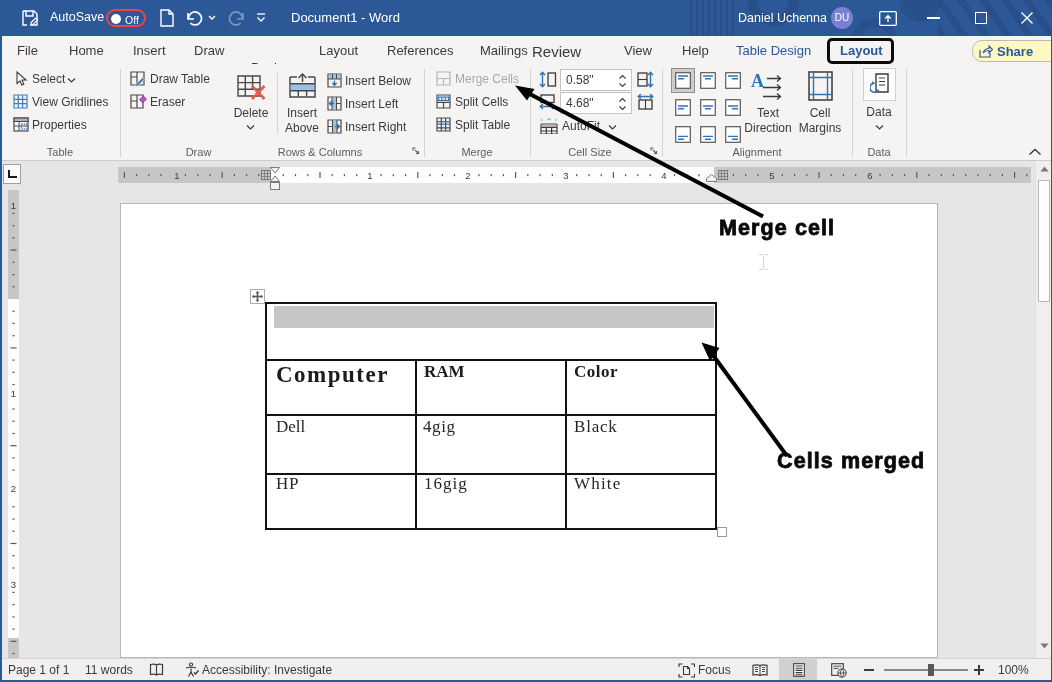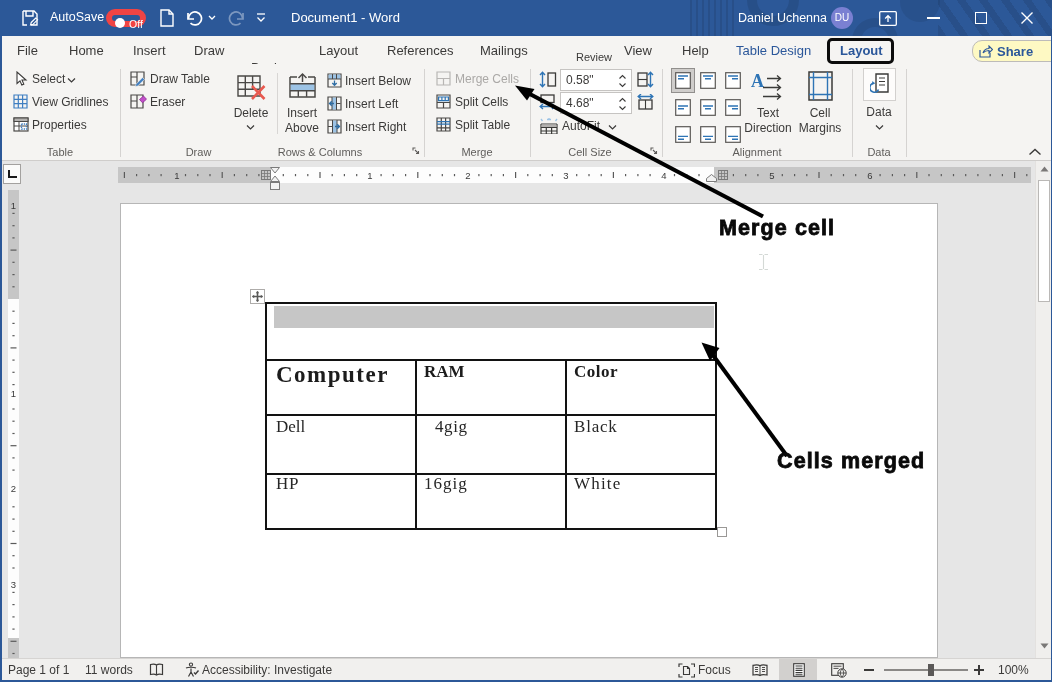--- a/index.html
+++ b/index.html
@@ -20,21 +20,21 @@
   <div class="ab" style="left:900px;top:-18px;width:40px;height:40px;border-radius:50%;background:rgba(0,0,0,0.08);"></div>
   <div class="ab" style="left:938px;top:0;width:114px;height:36px;background:repeating-linear-gradient(55deg,rgba(0,0,0,0.10) 0 7px,transparent 7px 18px);"></div>
 
   <svg class="ab" style="left:21px;top:9px;" width="18" height="18" viewBox="0 0 18 18">
     <path d="M2 2 h11 l3 3 v11 h-6 M2 2 v14 h4" fill="none" stroke="#fff" stroke-width="1.4"></path>
     <path d="M5 2 v5 h7 v-5" fill="none" stroke="#fff" stroke-width="1.4"></path>
     <path d="M10.2 13.5 l4.5-4.5 1.8 1.8 -4.5 4.5 -2.4 0.6 z" fill="#2c5898" stroke="#fff" stroke-width="1.2"></path>
   </svg>
   <div class="tx" style="left:50px;top:10px;color:#fff;font-size:12.5px;">AutoSave</div>
 
-  <div class="ab" style="left:106px;top:9px;width:40px;height:18px;border:6px solid #ef4444;border-radius:9px;">
+  <div class="ab" style="left:106px;top:9px;width:40px;height:18px;border:2px solid #ef4444;border-radius:9px;">
     <div class="ab" style="left:3px;top:3px;width:10px;height:10px;border-radius:50%;background:#fff;"></div>
     <div class="tx" style="left:17px;top:3px;color:#fff;font-size:10.5px;">Off</div>
   </div>
 
   <svg class="ab" style="left:160px;top:9px;" width="14" height="18" viewBox="0 0 14 18">
     <path d="M1 1 h8 l4 4 v12 h-12 z" fill="none" stroke="#fff" stroke-width="1.4"></path>
     <path d="M9 1 v4 h4" fill="none" stroke="#fff" stroke-width="1.4"></path>
   </svg>
 
   <svg class="ab" style="left:185px;top:10px;" width="20" height="16" viewBox="0 0 20 16">
@@ -72,21 +72,21 @@
 
 <div class="ab" id="tabrow" style="left:0;top:36px;width:1052px;height:28px;background:#f5f4f2;">
   <div class="tx" style="left:17px;top:7px;font-size:13px;color:#3b3a39;">File</div>
   <div class="tx" style="left:69px;top:7px;font-size:13px;color:#3b3a39;">Home</div>
   <div class="tx" style="left:133px;top:7px;font-size:13px;color:#3b3a39;">Insert</div>
   <div class="tx" style="left:194px;top:7px;font-size:13px;color:#3b3a39;">Draw</div>
   <div class="tx" style="left:251px;top:24px;font-size:13px;color:#3b3a39;">Design</div>
   <div class="tx" style="left:319px;top:7px;font-size:13px;color:#3b3a39;">Layout</div>
   <div class="tx" style="left:387px;top:7px;font-size:13px;color:#3b3a39;">References</div>
   <div class="tx" style="left:480px;top:7px;font-size:13px;color:#3b3a39;">Mailings</div>
-  <div class="tx" style="left:576px;top:7px;font-size:11px;color:#3b3a39;margin-top:8px;">Review</div>
+  <div class="tx" style="left:532px;top:7px;font-size:15px;color:#3b3a39;">Review</div>
   <div class="tx" style="left:624px;top:7px;font-size:13px;color:#3b3a39;">View</div>
   <div class="tx" style="left:682px;top:7px;font-size:13px;color:#3b3a39;">Help</div>
   <div class="tx" style="left:736px;top:7px;font-size:13px;color:#2b579a;">Table Design</div>
   <div class="tx" style="left:840px;top:7px;font-size:13px;color:#2b579a;font-weight:bold;">Layout</div>
   <div class="ab" style="left:840px;top:25.5px;width:42px;height:3px;background:#2b579a;"></div>
   <div class="ab" style="left:827px;top:2px;width:67px;height:26px;border:3px solid #0c0c0c;border-radius:5px;"></div>
   <div class="ab" style="left:972px;top:4px;width:92px;height:22px;background:#fef9c3;border:1px solid #bdbbb9;border-radius:10px;">
     <svg class="ab" style="left:6px;top:4px;" width="14" height="13" viewBox="0 0 14 13">
       <path d="M1 5 v7 h10 v-4" fill="none" stroke="#2b579a" stroke-width="1.2"></path>
       <path d="M4 8 c1-3 3-4.5 6-4.5 l0-2.5 3.5 3.5 -3.5 3.5 0-2.5 c-2.5 0-4.5 0.8-6 2.5 z" fill="none" stroke="#2b579a" stroke-width="1.1"></path>
@@ -335,21 +335,21 @@
       <div class="ab" style="left:7px;top:2px;width:440px;height:22px;background:#c6c6c6;"></div>
       <div class="ab" style="left:0;top:55px;width:448px;height:2px;background:#121212;"></div>
       <div class="ab" style="left:0;top:110px;width:448px;height:2px;background:#121212;"></div>
       <div class="ab" style="left:0;top:169px;width:448px;height:2px;background:#121212;"></div>
       <div class="ab" style="left:148px;top:55px;width:2px;height:169px;background:#121212;"></div>
       <div class="ab" style="left:298px;top:55px;width:2px;height:169px;background:#121212;"></div>
       <div class="tx serif" style="left:9px;top:58px;font-size:23px;font-weight:bold;color:#1c1c1c;letter-spacing:1.5px;">Computer</div>
       <div class="tx serif" style="left:157px;top:58px;font-size:17px;font-weight:bold;color:#1c1c1c;">RAM</div>
       <div class="tx serif" style="left:307px;top:58px;font-size:17px;font-weight:bold;color:#1c1c1c;letter-spacing:0.5px;">Color</div>
       <div class="tx serif" style="left:9px;top:113px;font-size:17px;color:#262626;">Dell</div>
-      <div class="tx serif" style="left:168px;top:113px;font-size:17px;color:#262626;letter-spacing:0.6px;">4gig</div>
+      <div class="tx serif" style="left:156px;top:113px;font-size:17px;color:#262626;letter-spacing:0.6px;">4gig</div>
       <div class="tx serif" style="left:307px;top:113px;font-size:17px;color:#262626;letter-spacing:0.8px;">Black</div>
       <div class="tx serif" style="left:9px;top:170px;font-size:17px;color:#262626;letter-spacing:0.8px;">HP</div>
       <div class="tx serif" style="left:157px;top:170px;font-size:17px;color:#262626;letter-spacing:1px;">16gig</div>
       <div class="tx serif" style="left:307px;top:170px;font-size:17px;color:#262626;letter-spacing:1.2px;">White</div>
     </div>
 
     <div class="ab" style="left:596px;top:323px;width:10px;height:10px;background:#fff;border:1px solid #9a9896;"></div>
 
     <svg class="ab" style="left:637px;top:49px;" width="11" height="18" viewBox="0 0 11 18">
       <path d="M5.5 2 v14 M1 1.5 h3.5 M6.5 1.5 h3.5 M1 16.5 h3.5 M6.5 16.5 h3.5" stroke="#d4d9d6" stroke-width="1.1" fill="none"></path>

